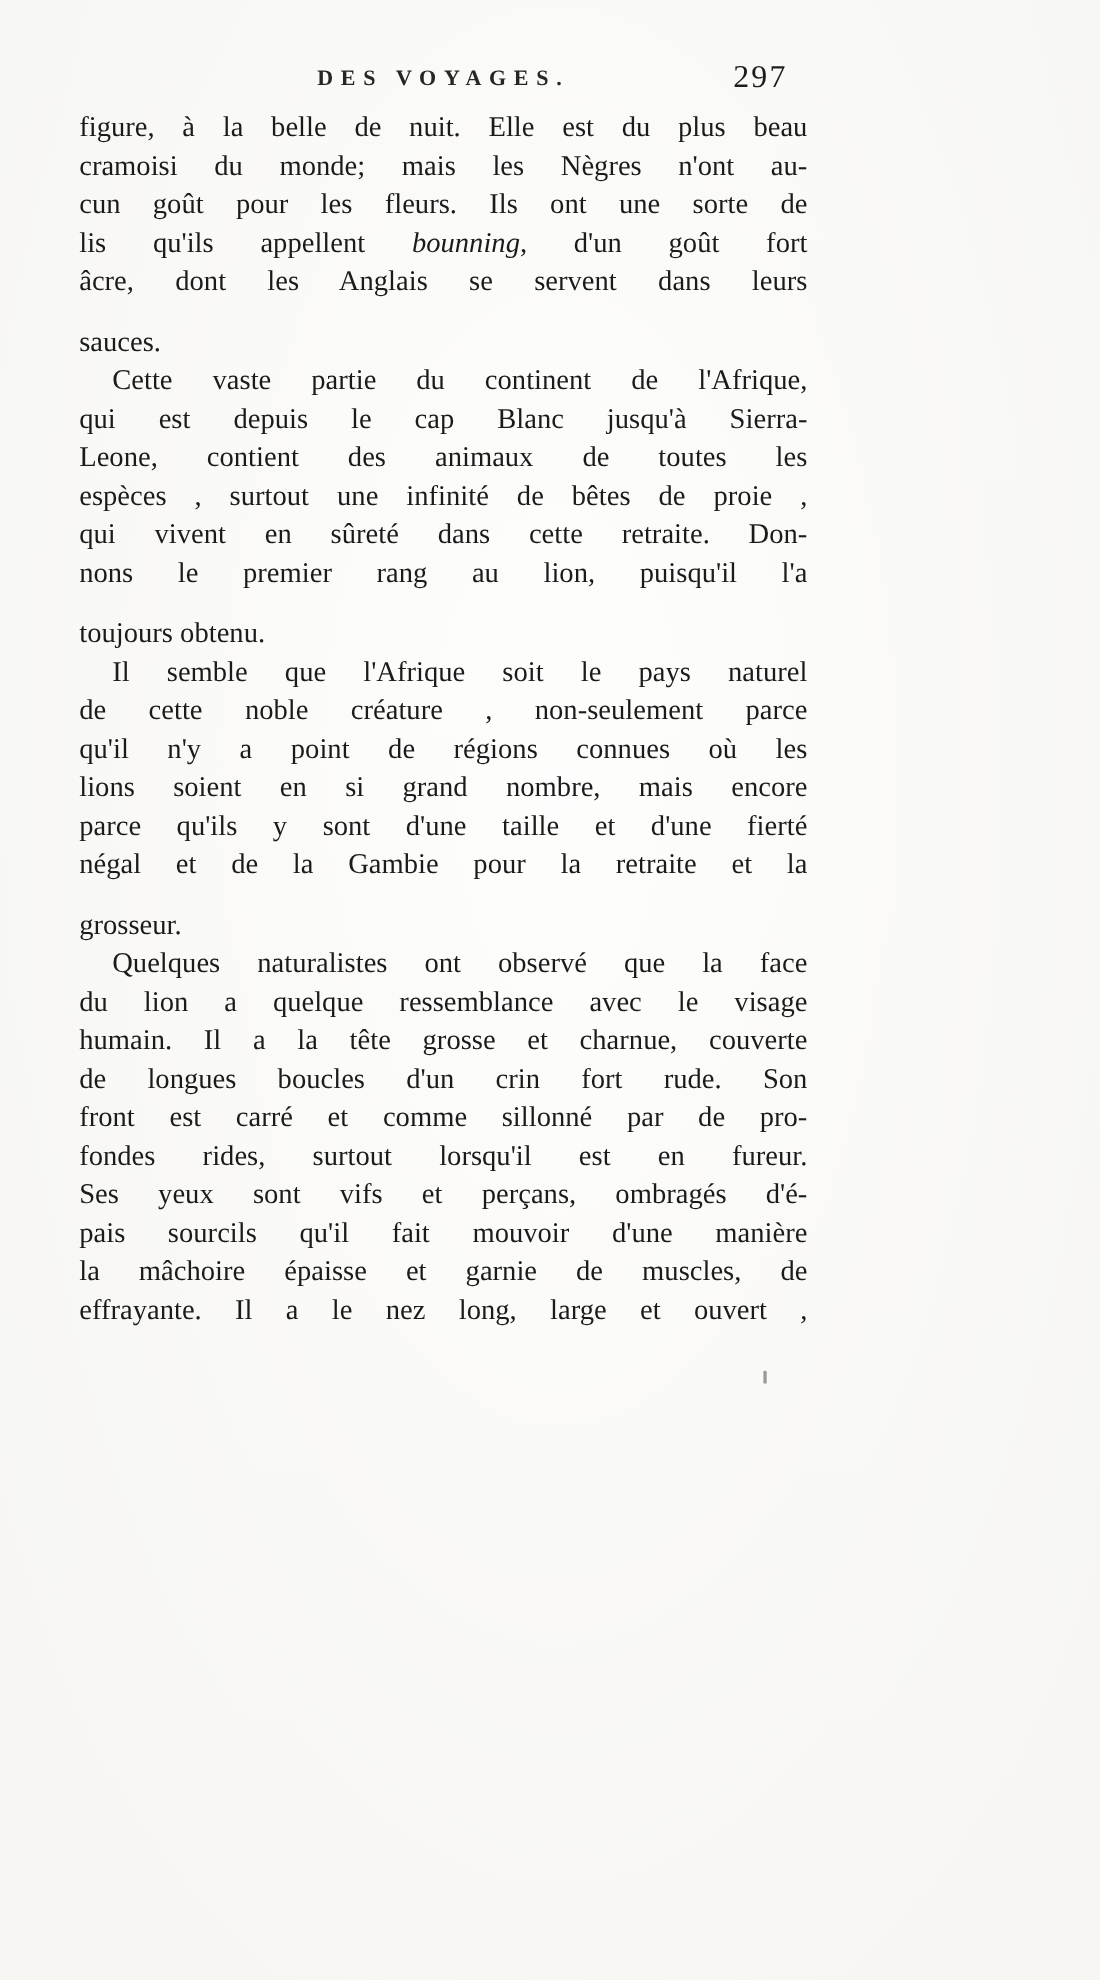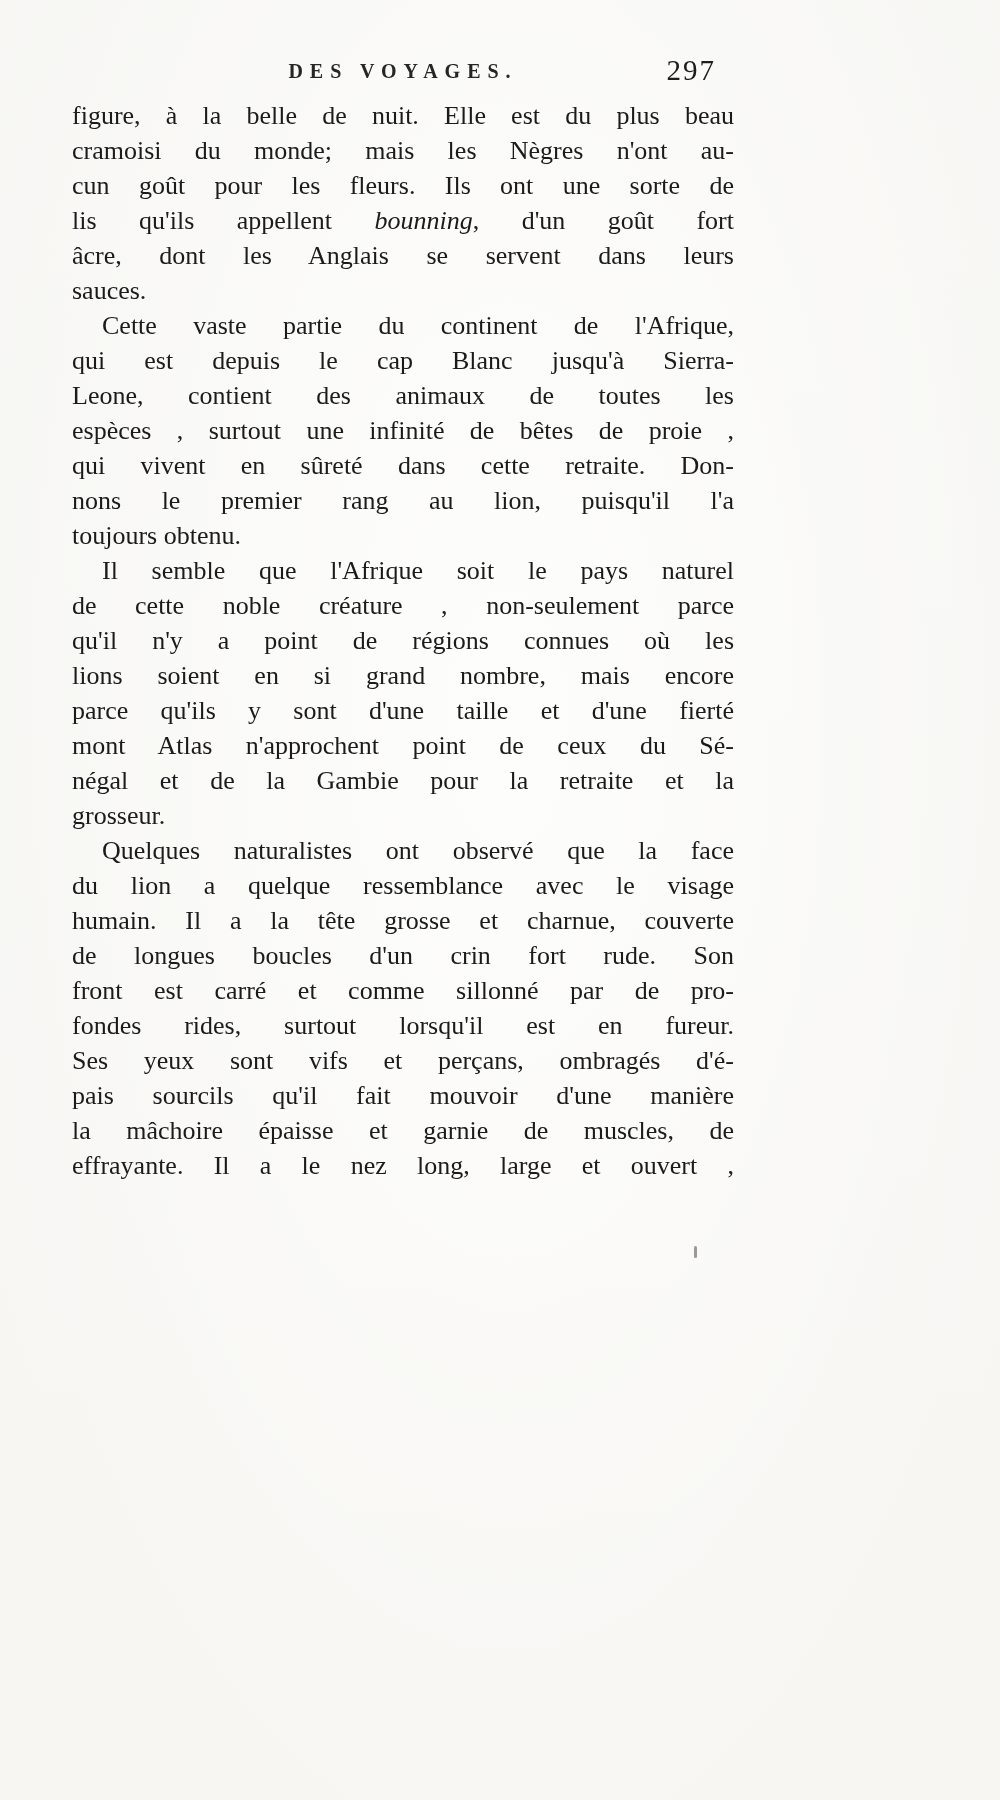--- a/index.html
+++ b/index.html
@@ -53,20 +53,21 @@
   .paragraph {
     margin: 0;
   }
   .line {
     text-align: justify;
     text-align-last: justify;
     -moz-text-align-last: justify;
   }
   .line.end {
     text-align-last: left;
+    margin-top: 20px;
     -moz-text-align-last: left;
   }
   .line.indent {
     text-indent: 30px;
   }
   .italic {
     font-style: italic;
     margin-top: 36px;
   }
   .scan-speck {
@@ -106,21 +107,20 @@
         <div class="line"><span>qui vivent en sûreté dans cette retraite. Don-</span></div>
         <div class="line"><span>nons le premier rang au lion, puisqu'il l'a</span></div>
         <div class="line end"><span>toujours obtenu.</span></div>
       </div>
       <div class="paragraph">
         <div class="line indent"><span>Il semble que l'Afrique soit le pays naturel</span></div>
         <div class="line"><span>de cette noble créature , non-seulement parce</span></div>
         <div class="line"><span>qu'il n'y a point de régions connues où les</span></div>
         <div class="line"><span>lions soient en si grand nombre, mais encore</span></div>
         <div class="line"><span>parce qu'ils y sont d'une taille et d'une fierté</span></div>
-        <div class="line"><span>mont Atlas n'approchent point de ceux du Sé-</span></div>
         <div class="line"><span>négal et de la Gambie pour la retraite et la</span></div>
         <div class="line end"><span>grosseur.</span></div>
       </div>
       <div class="paragraph">
         <div class="line indent"><span>Quelques naturalistes ont observé que la face</span></div>
         <div class="line"><span>du lion a quelque ressemblance avec le visage</span></div>
         <div class="line"><span>humain. Il a la tête grosse et charnue, couverte</span></div>
         <div class="line"><span>de longues boucles d'un crin fort rude. Son</span></div>
         <div class="line"><span>front est carré et comme sillonné par de pro-</span></div>
         <div class="line"><span>fondes rides, surtout lorsqu'il est en fureur.</span></div>

